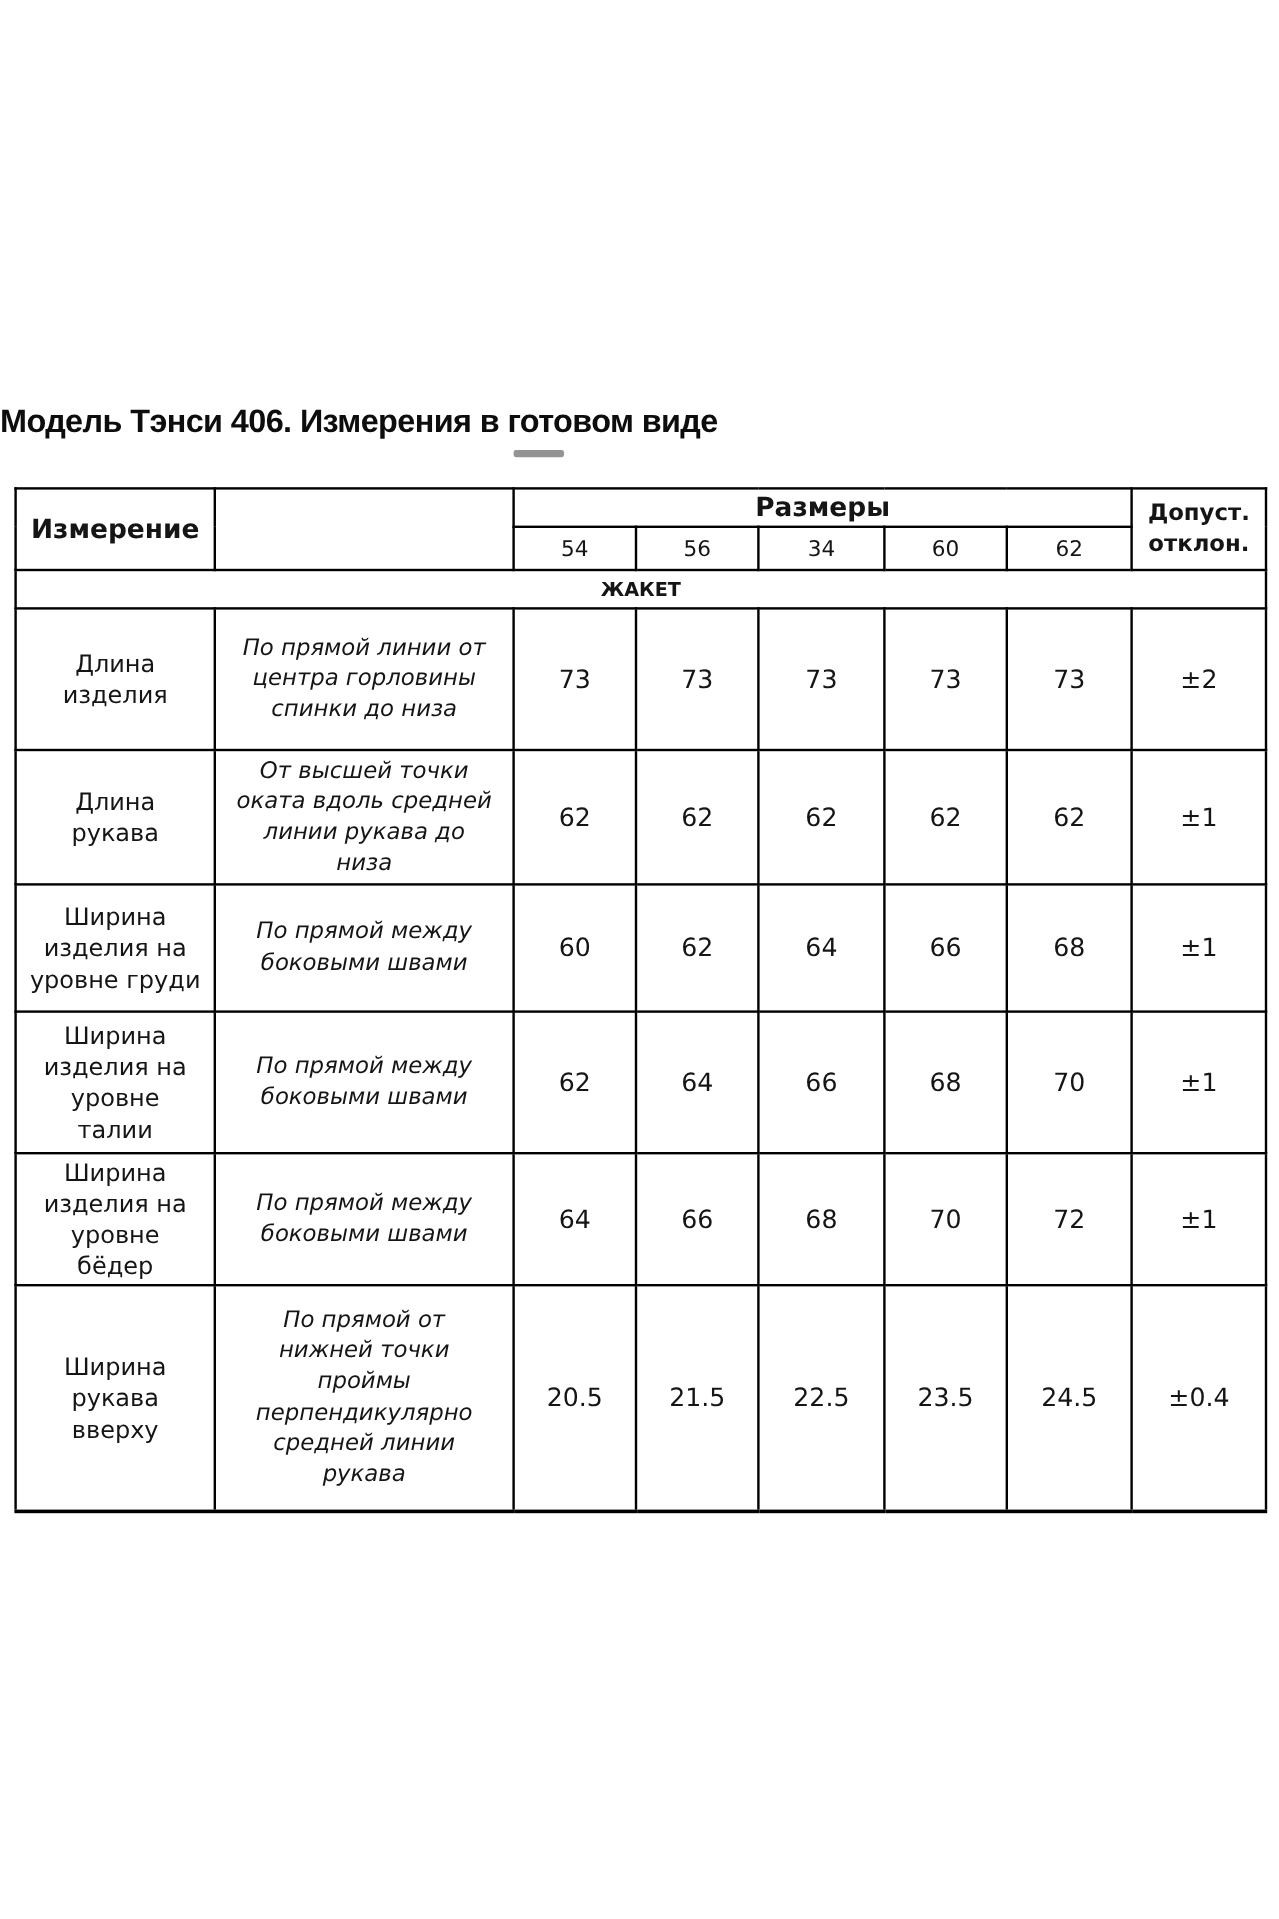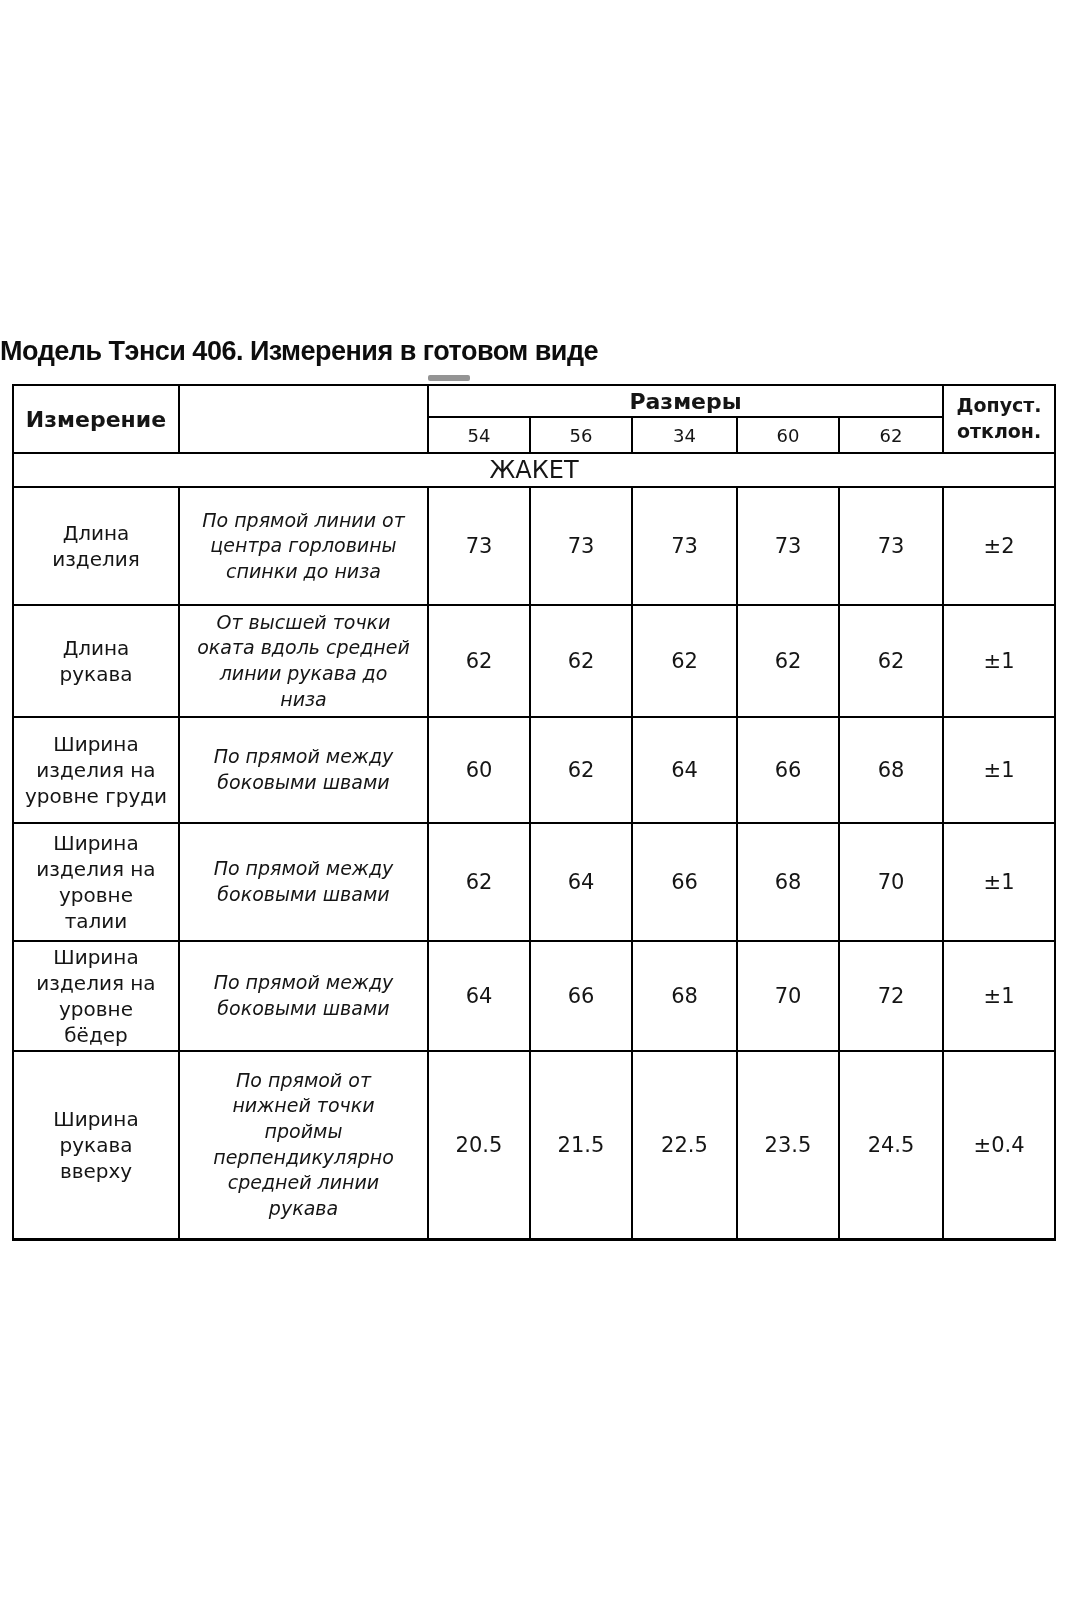--- a/index.html
+++ b/index.html
@@ -29,21 +29,21 @@
     left: 428px;
     top: 375px;
     width: 42px;
     height: 6px;
     background: rgba(60,60,60,0.55);
     border-radius: 2px;
   }
   table.meas {
     position: absolute;
     left: 12px;
-    top: 384px;
+    top: 406px;
     width: 1042px;
     border-collapse: collapse;
     table-layout: fixed;
   }
   table.meas td, table.meas th {
     border: 2px solid #000000;
     padding: 2px 6px;
     text-align: center;
     vertical-align: middle;
     overflow: hidden;
@@ -64,22 +64,22 @@
   }
   th.h-tol {
     font-size: 19px;
     font-weight: bold;
     text-align: left;
     white-space: pre-line;
     line-height: 1.35;
     padding-left: 8px;
   }
   td.section-cell {
-    font-weight: normal;
-    font-size: 24px;
+    font-weight: bold;
+    font-size: 16px;
     height: 26px;
     padding: 1px;
   }
   td.name-cell {
     font-size: 20px;
     white-space: pre-line;
     line-height: 1.3;
   }
   td.desc-cell {
     font-style: italic;

